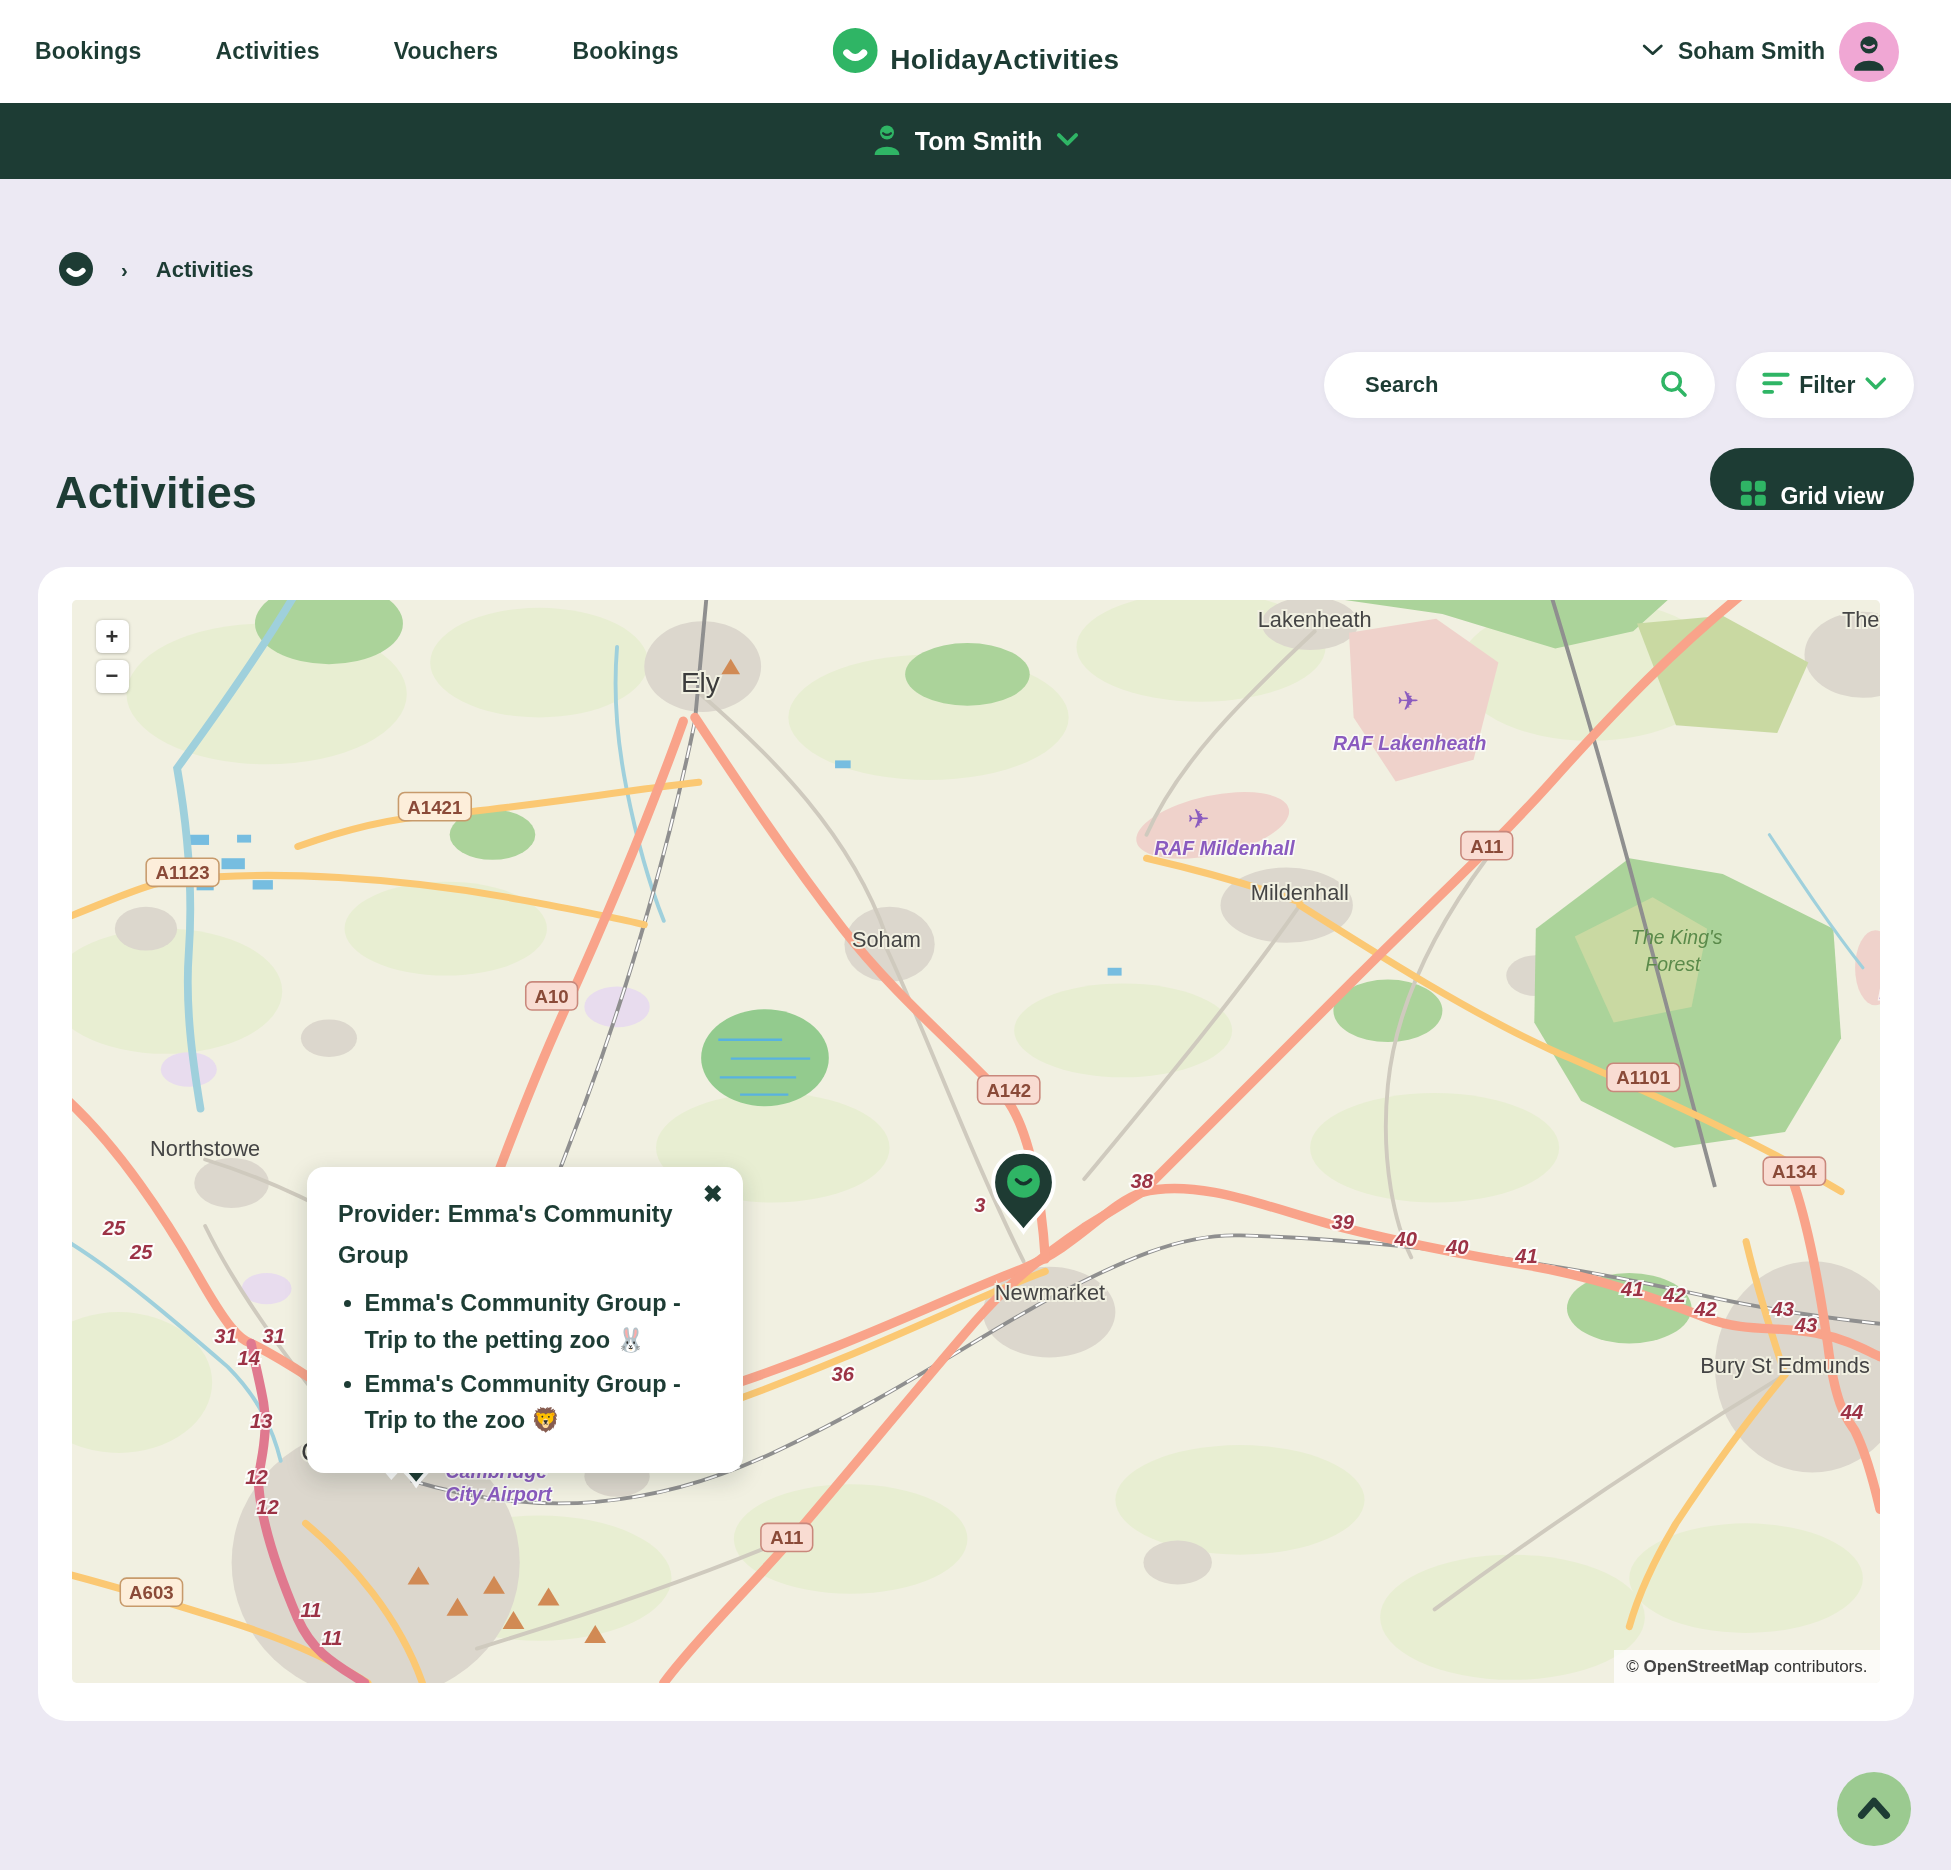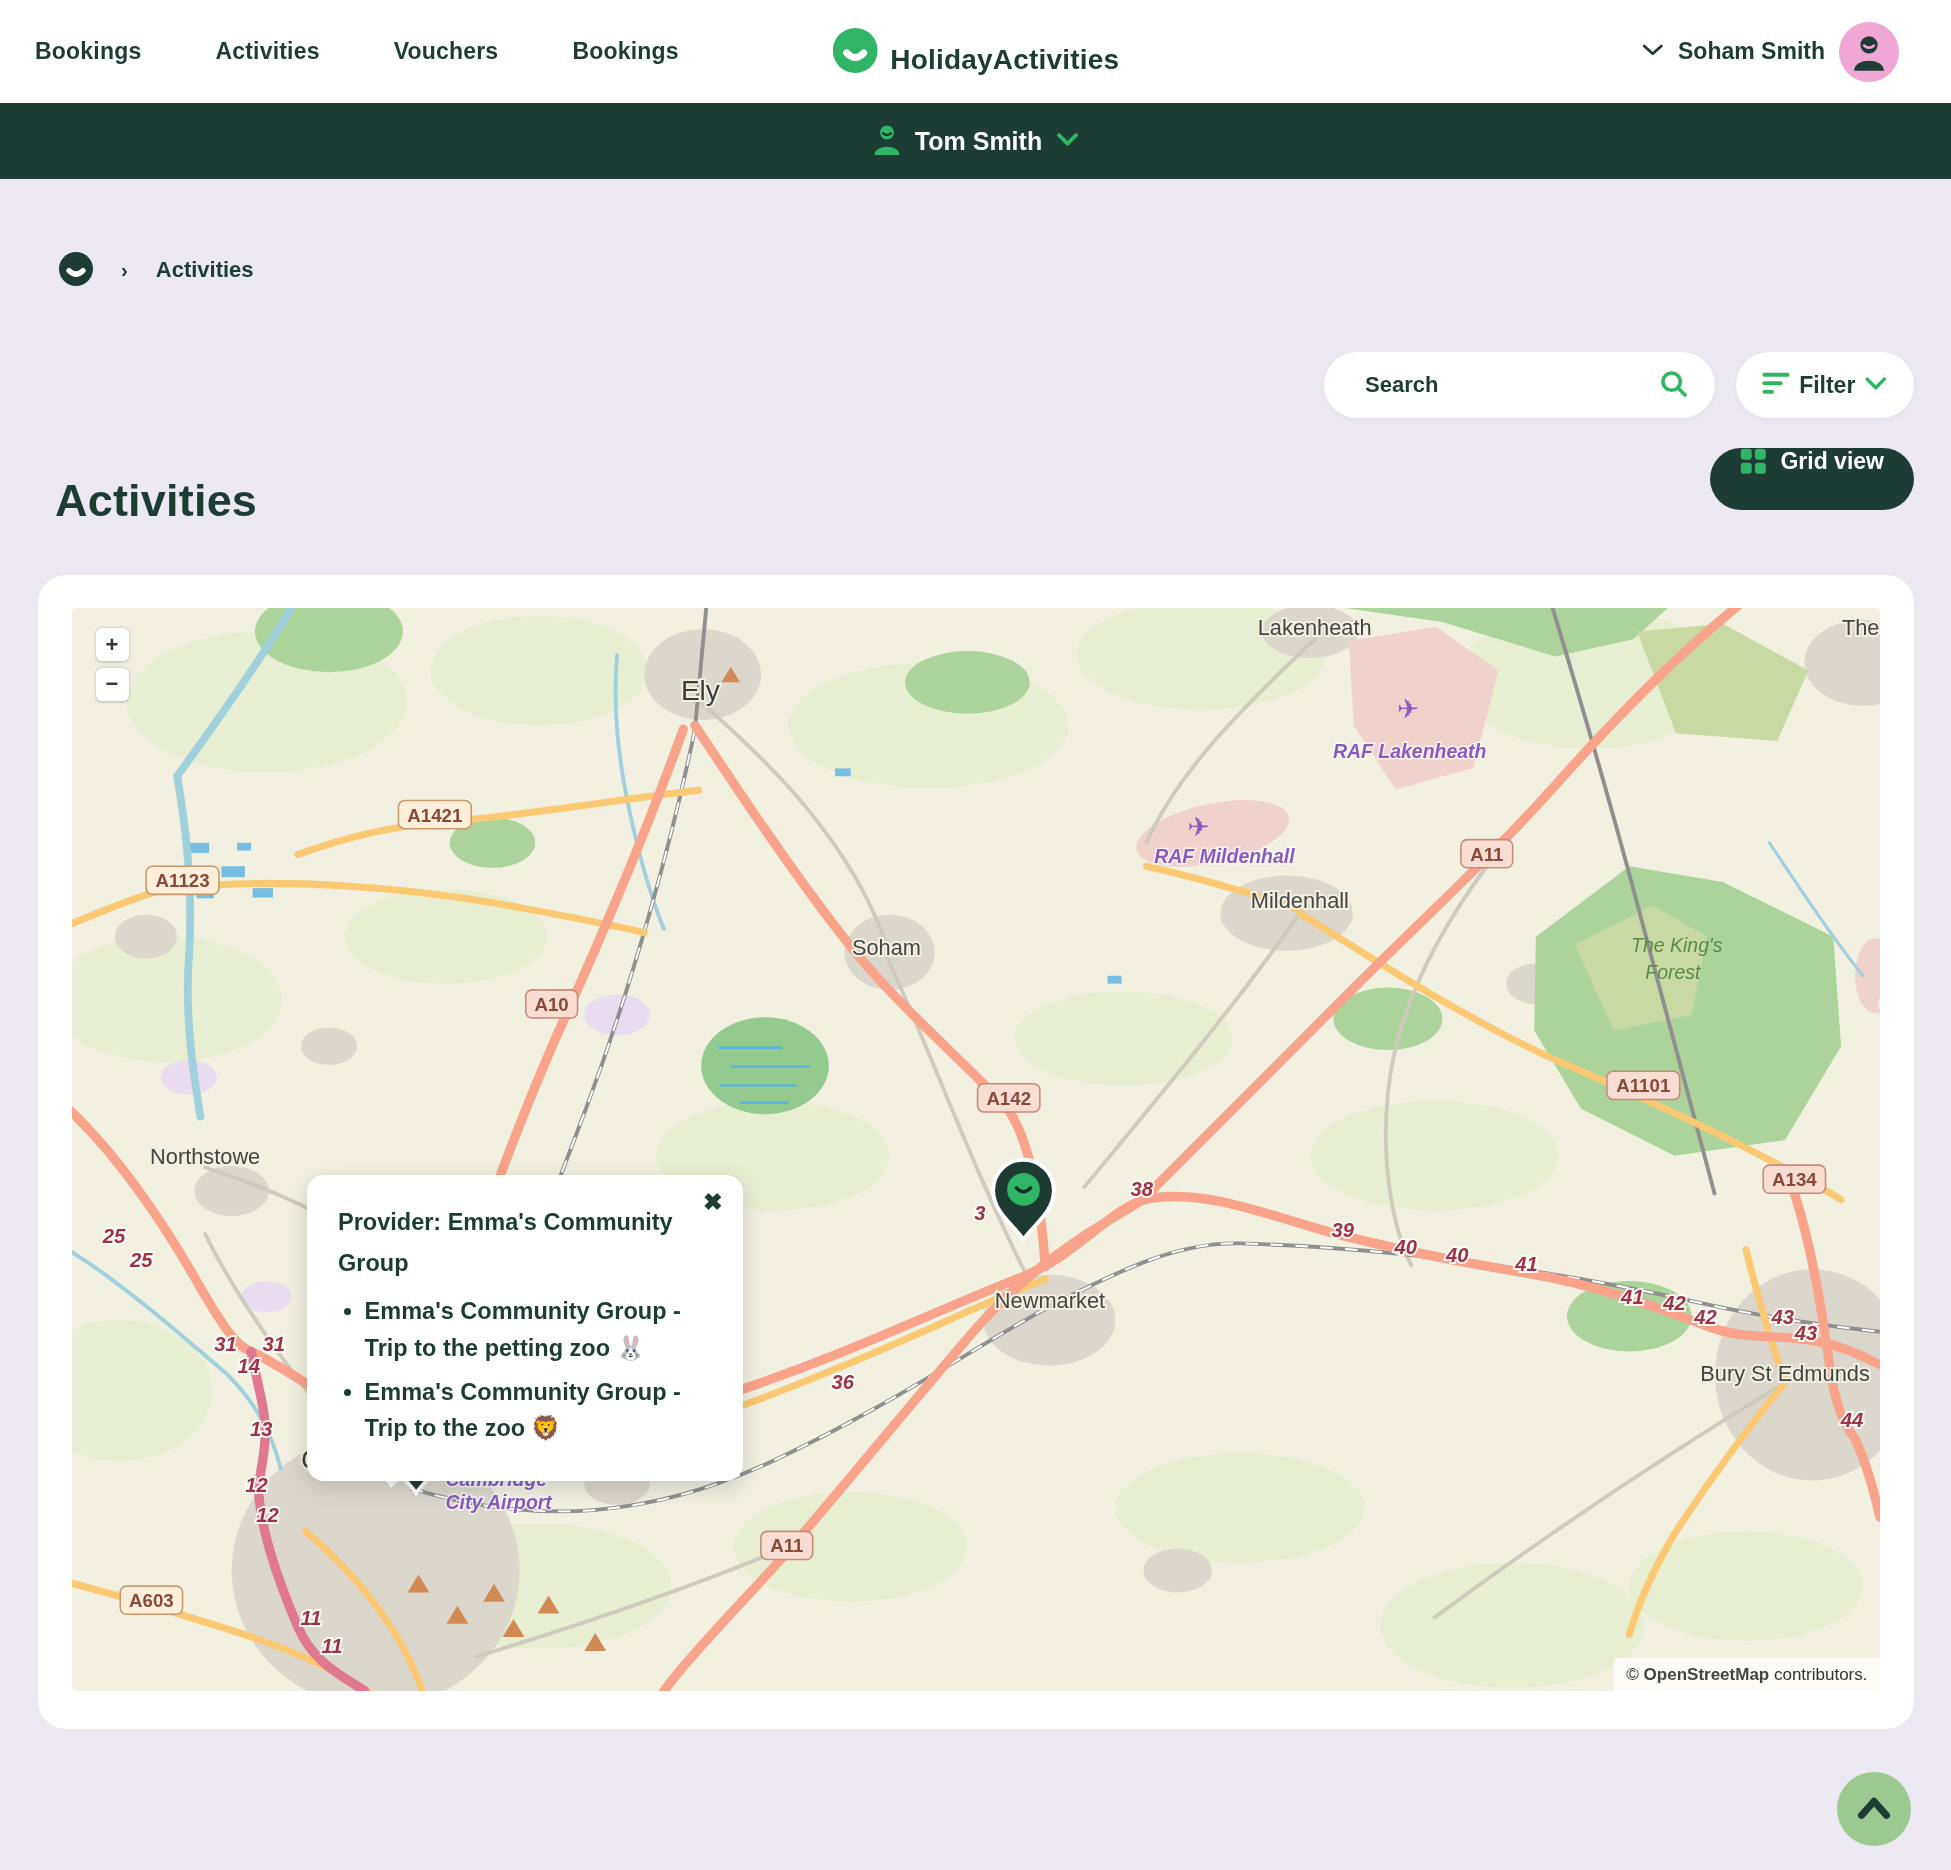--- a/index.html
+++ b/index.html
@@ -61,21 +61,21 @@
     width: 178px; height: 66px; background: #fff; border-radius: 34px;
     display: flex; align-items: center; justify-content: center; gap: 9px; cursor: pointer;
     box-shadow: 0 1.6px 6.3px rgba(29,60,52,.05);
   }
   .filter-label { font-size: 23px; font-weight: 700; color: #1d3c34; }
 
   .heading-row { margin-top: 30px; display: flex; justify-content: space-between; align-items: flex-end; padding-left: 17px; }
   .page-title { font-size: 45px; font-weight: 800; color: #1d3c34; letter-spacing: 0.2px; }
   .gridview-btn {
     height: 62px; padding: 0 30px; background: #1d3c34; border: none; border-radius: 31px;
-    display: flex; align-items: flex-start; gap: 14px; cursor: pointer; margin-bottom: 17px;
+    display: flex; align-items: flex-end; gap: 14px; cursor: pointer; margin-bottom: 9px;
   }
   .gridview-label { color: #ffffff; font-size: 23px; font-weight: 700; }
 
   
   .map-card {
     margin-top: 48px; background: #ffffff; border-radius: 28px;
     padding: 33px 34px 38px 34px; height: 1154px;
   }
   .map-wrap { position: relative; width: 100%; height: 1083px; border-radius: 4.7px; overflow: hidden; }
   .map-svg { display: block; width: 100%; height: 100%; }

